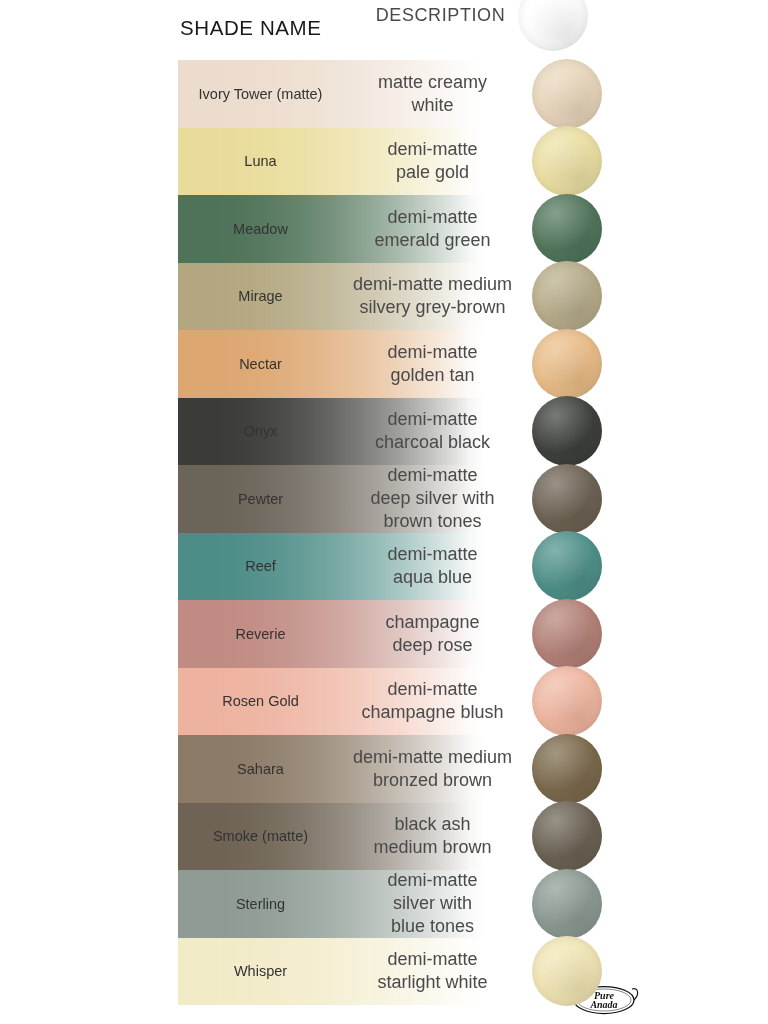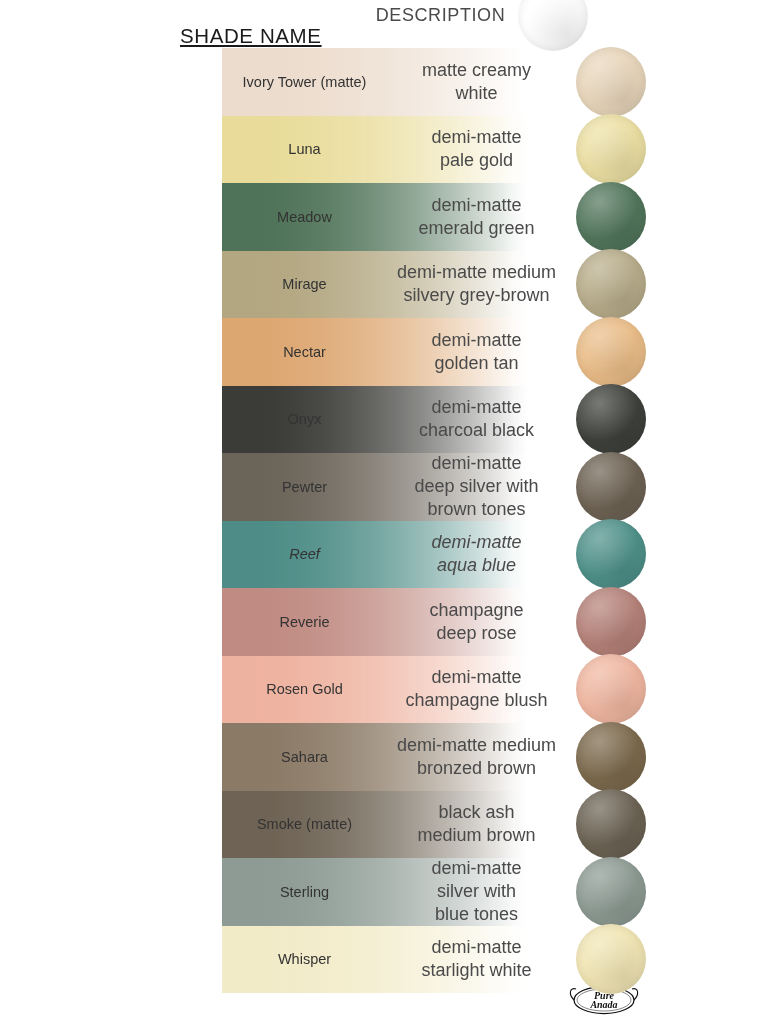--- a/index.html
+++ b/index.html
@@ -34,31 +34,30 @@
     height: 30px;
   }
   .col-head {
     position: absolute;
     font-size: 20.5px;
     letter-spacing: 0.6px;
     font-weight: 400;
     color: #1a1a1a;
     white-space: nowrap;
   }
-  .col-head.shade { left: 2px; top: 8px; text-decoration: underline; }
+  .col-head.shade { left: 2px; top: 0; }
   .col-head.desc  { left: 180px; top: 0; }
   .col-head.swatch{ left: 340px; top: 0; }
 
   
   .rows {
     position: absolute;
     left: 0;
-    top: 48px;
+    top: 60px;
     width: 625px;
-    margin-left: 44px;
   }
   .row {
     position: relative;
     width: 768px;
   }
 
   
   .bar {
     position: absolute;
     left: 178px;
@@ -179,21 +178,21 @@
         <div class="swatch" style="background: rgb(62, 65, 60);"></div>
       </div>
       <div class="row" style="height: 67.5px;">
         <div class="bar" style="background: linear-gradient(to right, rgb(107, 100, 89) 0%, rgb(107, 100, 89) 12%, rgba(255, 255, 255, 0) 92%), linear-gradient(to right, rgb(107, 100, 89), rgb(255, 255, 255) 88%);"></div>
         <div class="shade-name">Pewter</div>
         <div class="desc">demi-matte
 deep silver with
 brown tones</div>
         <div class="swatch" style="background: rgb(110, 99, 84);"></div>
       </div>
-      <div class="row" style="height: 67.5px; font-style: italic;">
+      <div class="row" style="height: 67.5px;">
         <div class="bar" style="background: linear-gradient(to right, rgb(78, 141, 135) 0%, rgb(78, 141, 135) 12%, rgba(255, 255, 255, 0) 92%), linear-gradient(to right, rgb(78, 141, 135), rgb(255, 255, 255) 88%);"></div>
         <div class="shade-name">Reef</div>
         <div class="desc">demi-matte
 aqua blue</div>
         <div class="swatch" style="background: rgb(79, 145, 138);"></div>
       </div>
       <div class="row" style="height: 67.5px;">
         <div class="bar" style="background: linear-gradient(to right, rgb(192, 139, 130) 0%, rgb(192, 139, 130) 12%, rgba(255, 255, 255, 0) 92%), linear-gradient(to right, rgb(192, 139, 130), rgb(255, 255, 255) 88%);"></div>
         <div class="shade-name">Reverie</div>
         <div class="desc">champagne

